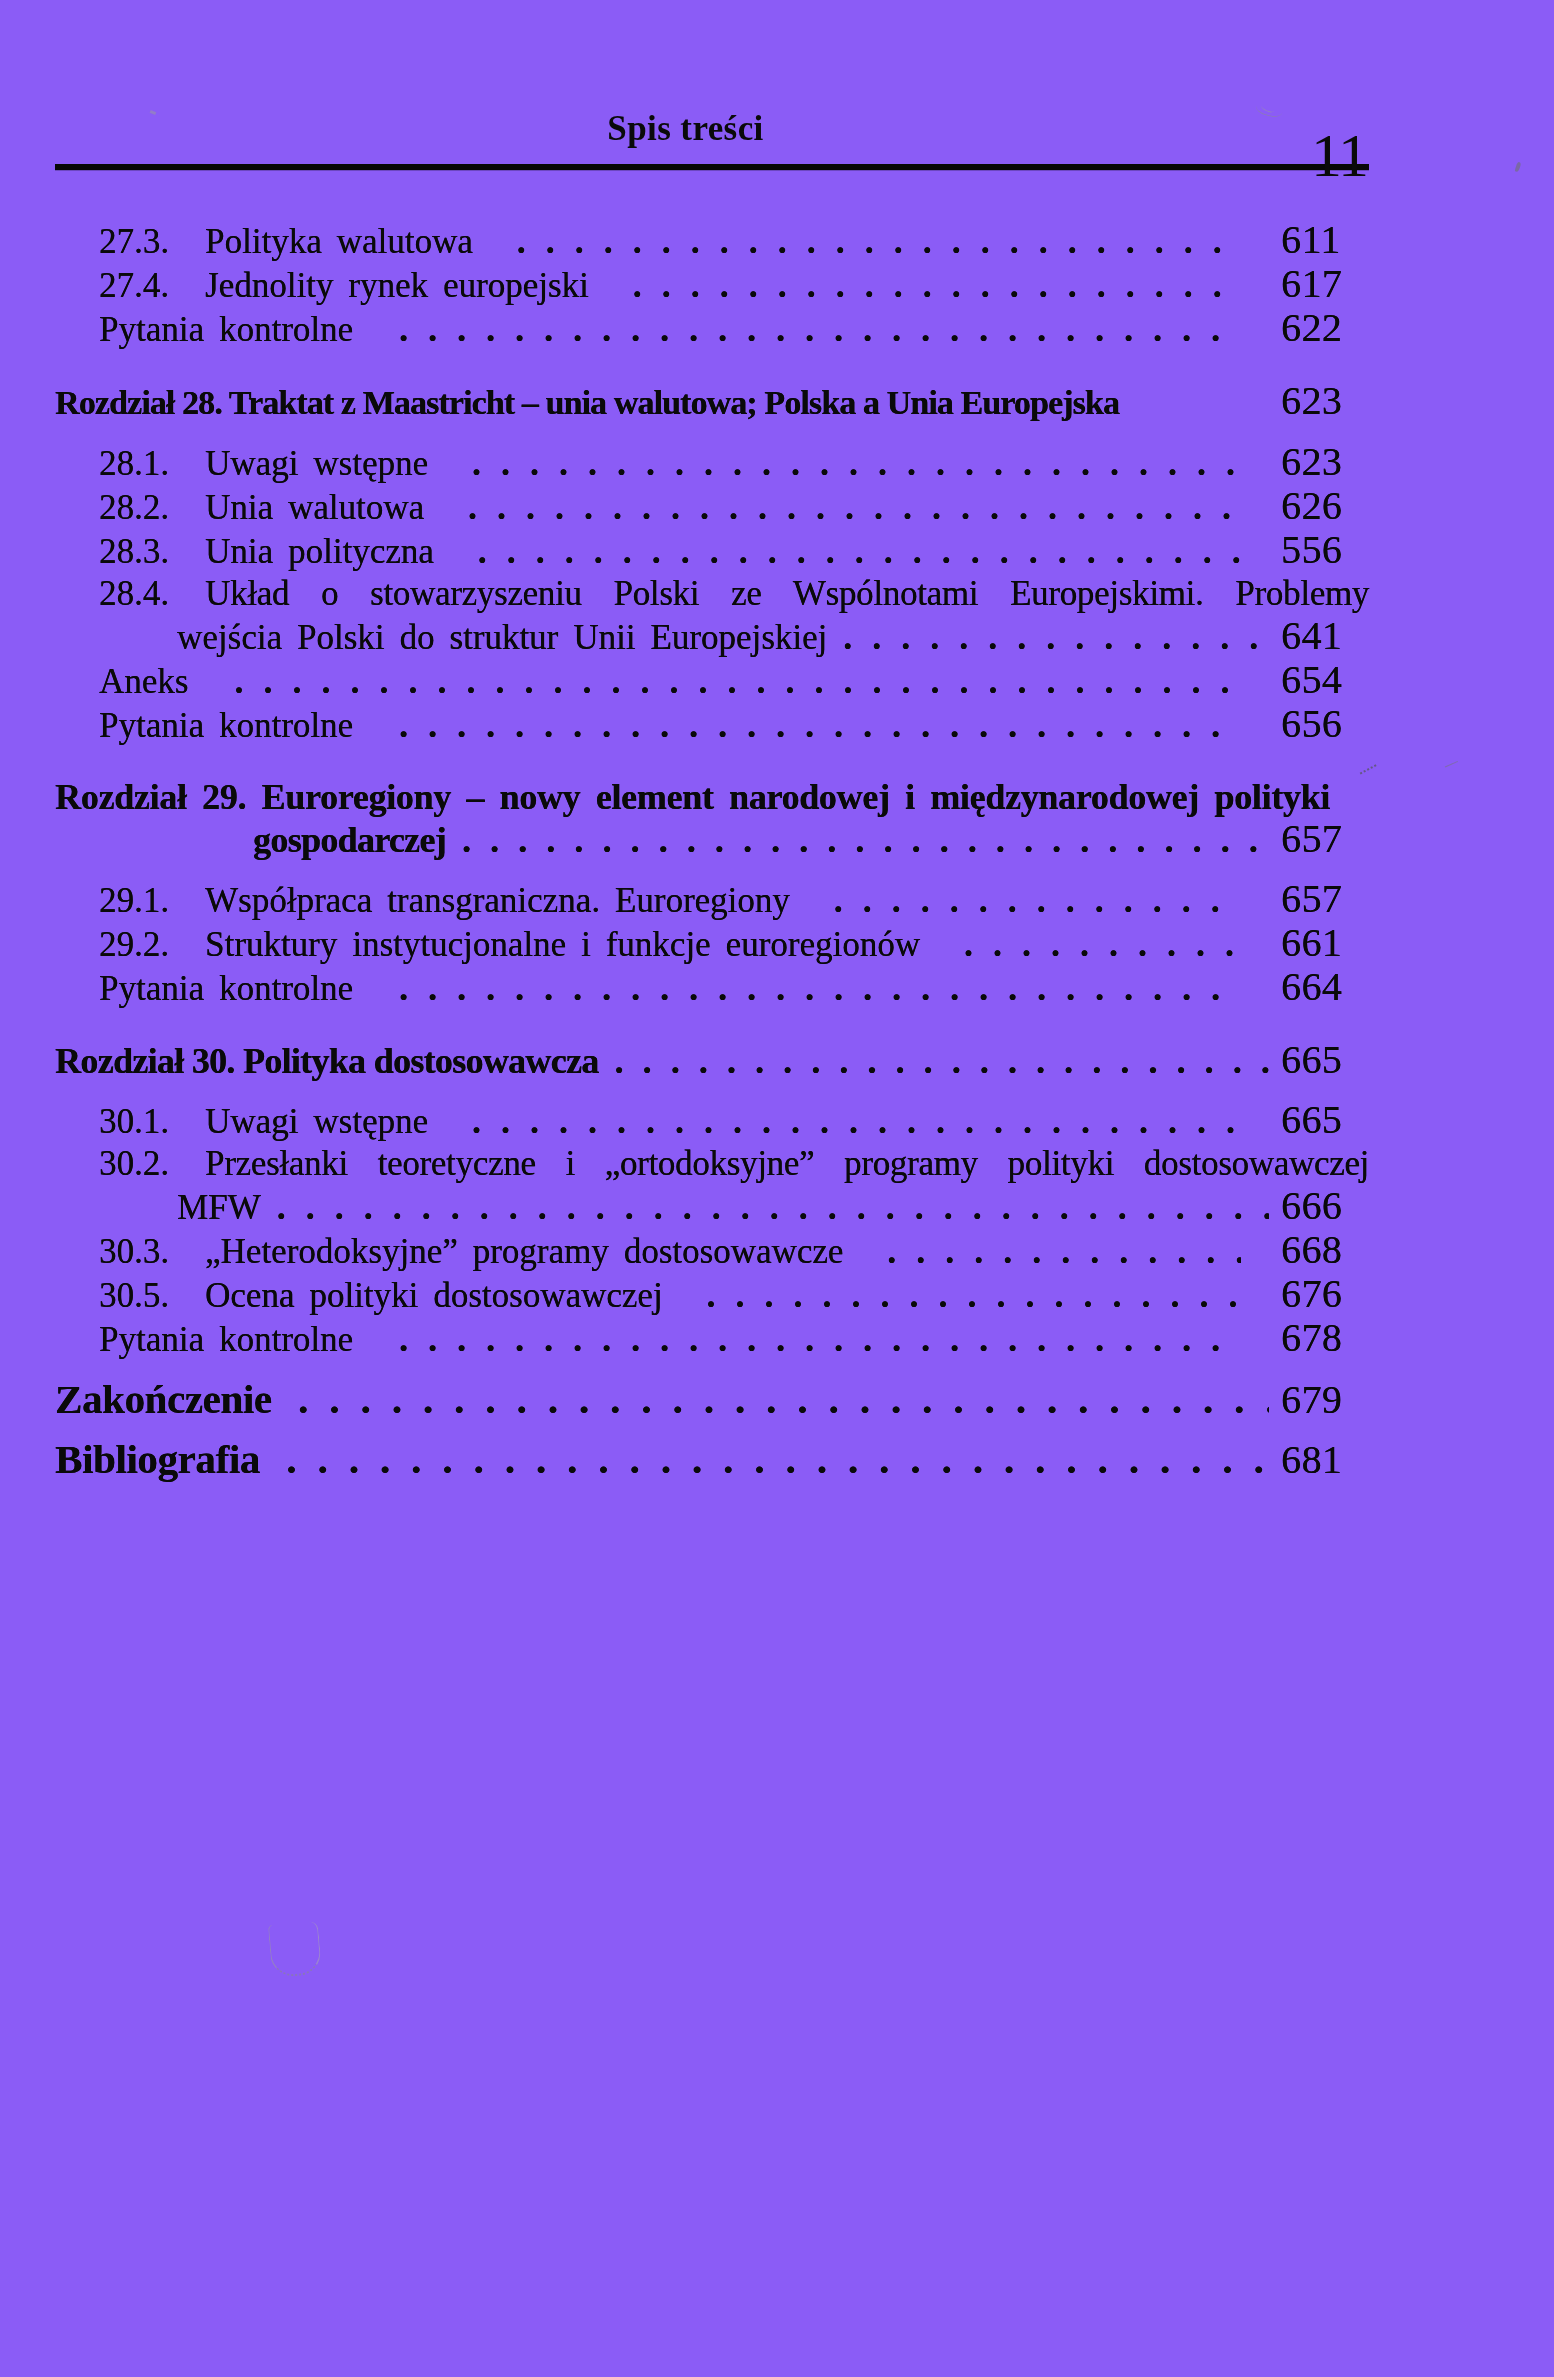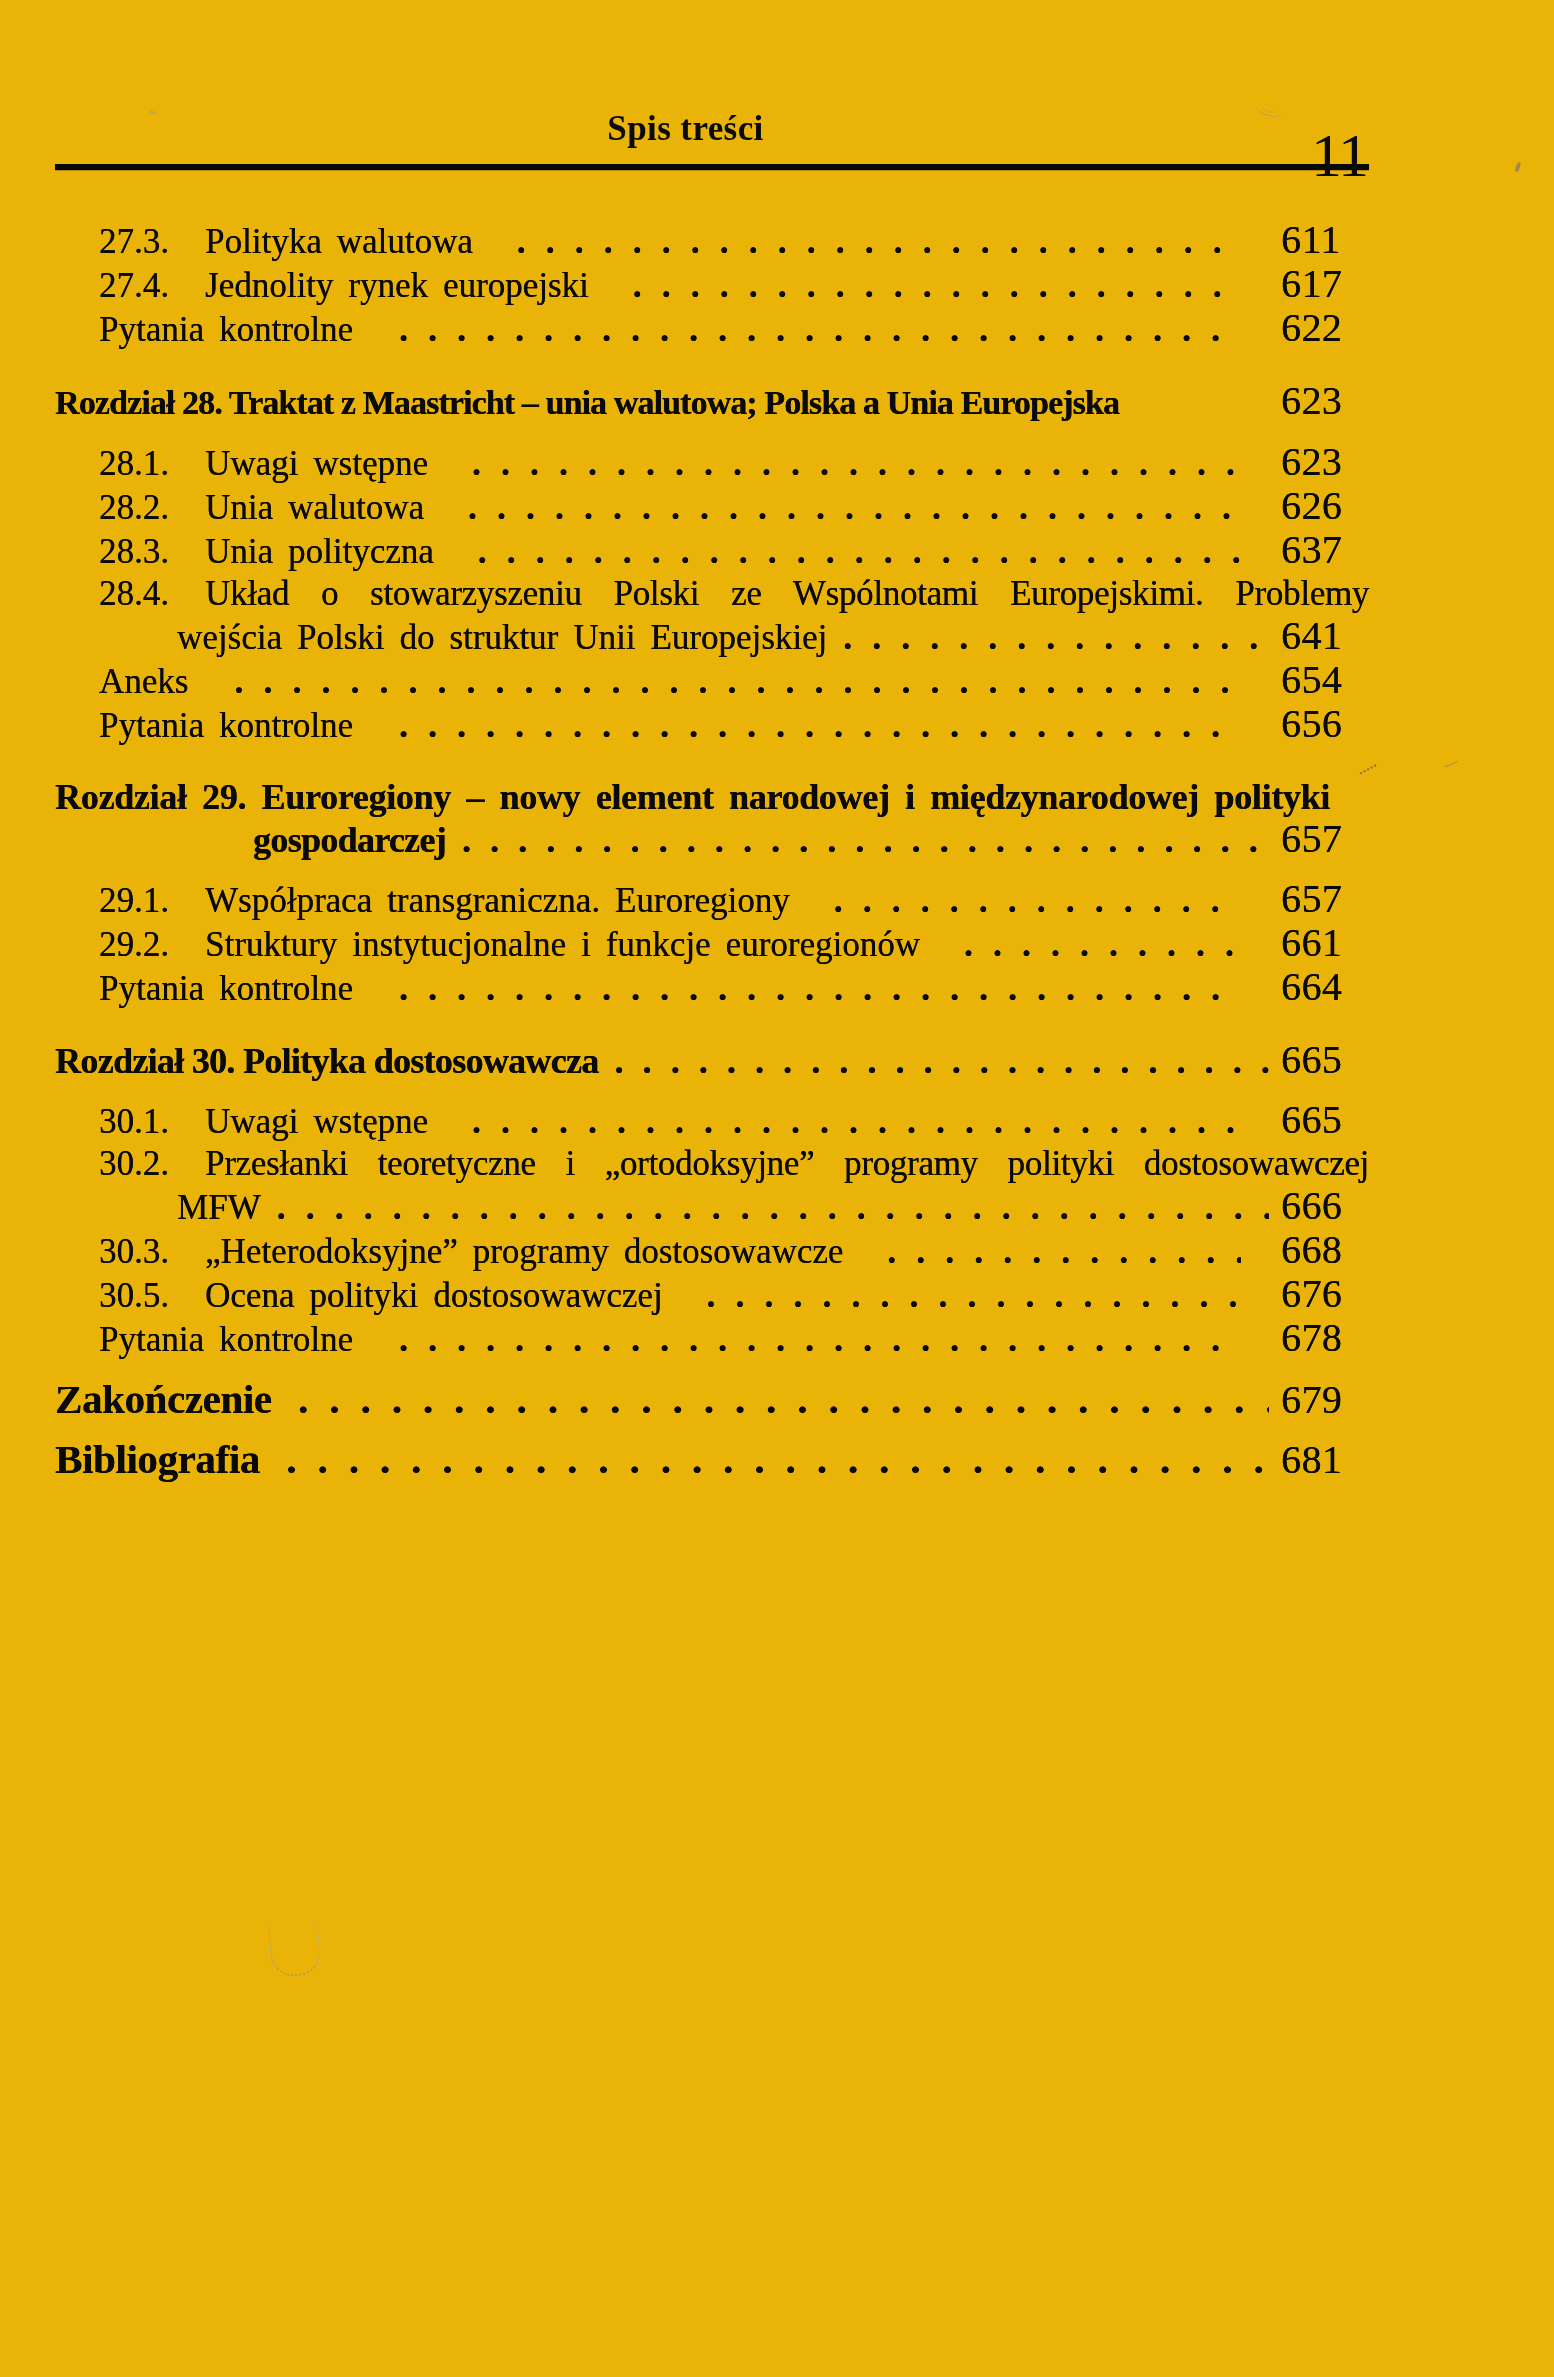--- a/index.html
+++ b/index.html
@@ -1,20 +1,20 @@
 <!DOCTYPE html>
 <html lang="pl" style="font-size:14px"><head>
 <meta charset="utf-8">
 <style>
   html, body { margin: 0; padding: 0; background: #e8e8e8; }
   .page {
     position: relative;
     width: 1554px;
     height: 2377px;
-    background: #eab308;
+    background: #8b5cf6;
     color: #0a0a0a;
     font-family: "Liberation Serif", "DejaVu Serif", serif;
     overflow: hidden;
   }
   .content {
     position: absolute;
     left: 55px;
     top: 0;
     width: 1314px;
   }
@@ -206,21 +206,21 @@
         <span class="num">28.2.</span>
         <span class="label">Unia walutowa</span>
         <span class="dots"></span>
         <span class="pnum">626</span>
       </div>
 
       <div class="row sub">
         <span class="num">28.3.</span>
         <span class="label">Unia polityczna</span>
         <span class="dots"></span>
-        <span class="pnum">637</span>
+        <span class="pnum">556</span>
       </div>
 
       <div>
         <div class="row sub">
           <span class="num">28.4.</span>
           <span class="fill">Układ o stowarzyszeniu Polski ze Wspólnotami Europejskimi. Problemy</span>
         </div>
         <div class="row cont">
           <span class="label">wejścia Polski do struktur Unii Europejskiej</span>
           <span class="dots"></span>

